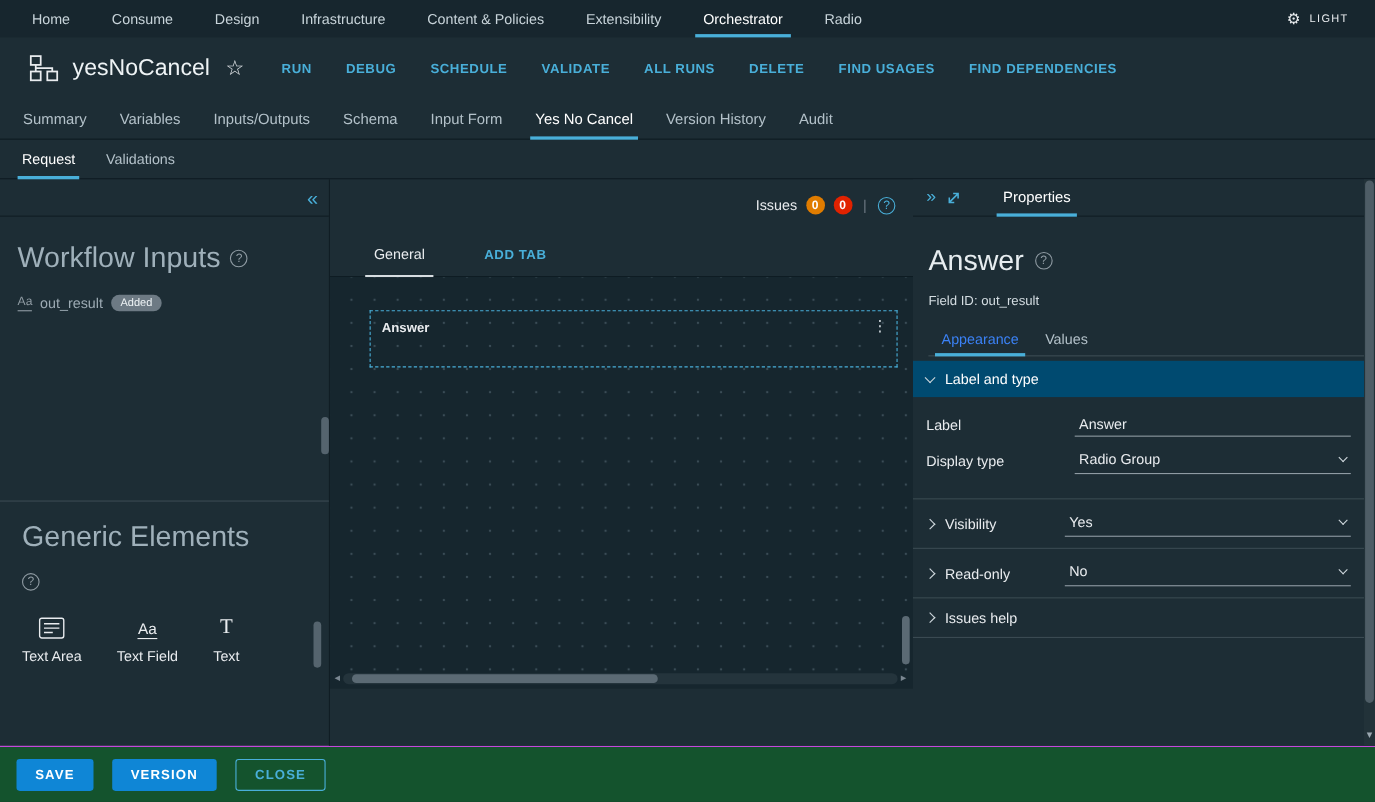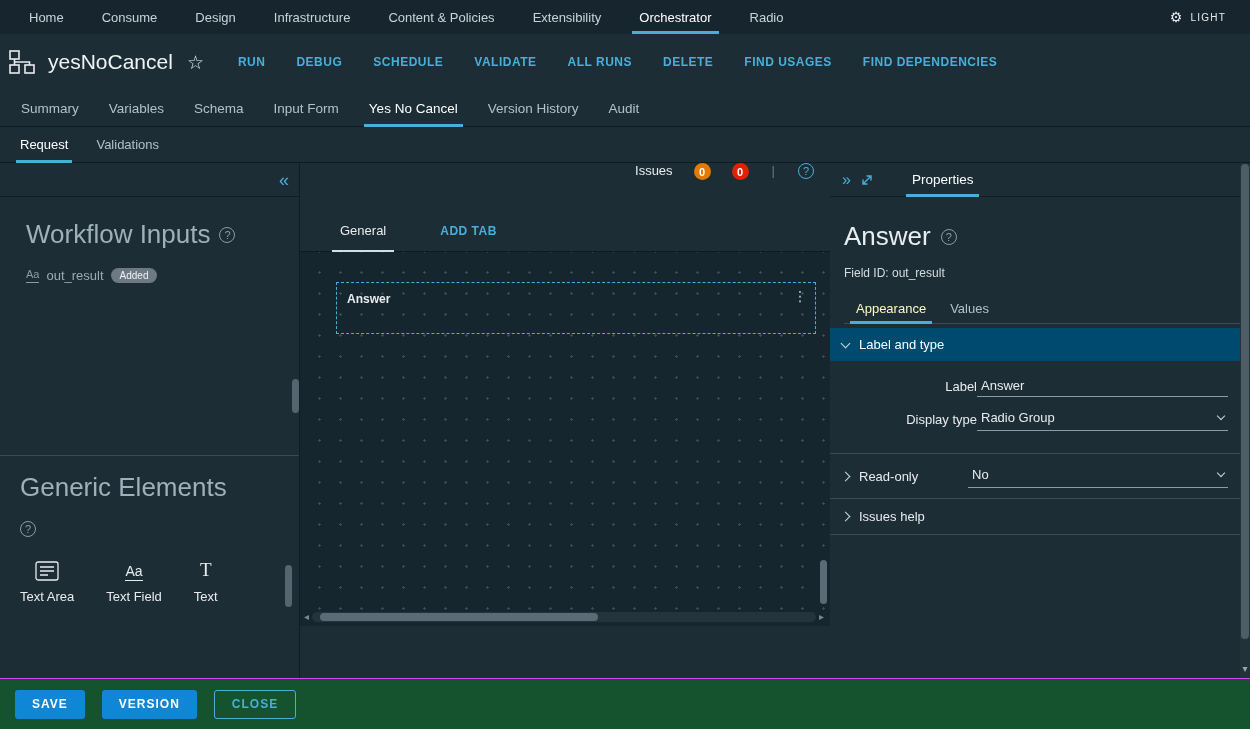--- a/index.html
+++ b/index.html
@@ -10,21 +10,21 @@
     display:flex; flex-direction:column;
   }
   
   .topnav { height:34px; background:#17262e; display:flex; align-items:stretch; padding:0 10px; flex:0 0 auto; }
   .nav-item { padding:0 19px; display:flex; align-items:center; font-size:13px; color:#c8d4da; cursor:pointer; position:relative; white-space:nowrap;justify-content:center; }
   .nav-item.active { color:#fff; }
   .nav-item.active::after { content:""; position:absolute; left:12px; right:12px; bottom:0; height:3px; background:#49afd9; }
   .theme-toggle { margin-left:auto; display:flex; align-items:center; gap:7px; color:#e9ecef; font-size:10px; letter-spacing:1.2px; padding-right:14px; cursor:pointer; }
   .gear { font-size:14px; line-height:1; }
   
-  .wf-header { height:56px; display:flex; align-items:center; padding:0 8px; flex:0 0 auto; }
+  .wf-header { height:56px; display:flex; align-items:center; padding:0 26px; flex:0 0 auto; }
   .wf-icon { margin-right:12px; display:flex; }
   .wf-title { font-size:21px; font-weight:400; color:#eef3f5; }
   .star { font-size:19px; color:#e9ecef; margin:0 8px 0 14px; cursor:pointer; }
   .actions { display:flex; gap:31px; margin-left:26px;align-items:flex-end; }
   .action-link { color:#49afd9; font-size:12px; font-weight:700; letter-spacing:.5px; cursor:pointer; white-space:nowrap; }
   
   .tabs-row { height:37px; display:flex; align-items:stretch; padding:0 6px; border-bottom:1px solid #0e1b22; flex:0 0 auto; }
   .tab { padding:0 15px; display:flex; align-items:center; font-size:13.5px; color:#b3c1c9; cursor:pointer; position:relative; white-space:nowrap; }
   .tab.active { color:#fff; }
   .tab.active::after { content:""; position:absolute; left:10px; right:10px; bottom:-1px; height:3px; background:#49afd9; }
@@ -34,38 +34,38 @@
   .subtab.active { color:#fff; }
   .subtab.active::after { content:""; position:absolute; left:10px; right:10px; bottom:-1px; height:3px; background:#49afd9; }
   
   .content { flex:1 1 auto; display:flex; min-height:0; position:relative; }
   .help-circle { width:16px; height:16px; min-width:16px; border:1px solid #8f9ba3; border-radius:50%; color:#8f9ba3; font-size:11px; display:inline-flex; align-items:center; justify-content:center; cursor:pointer; }
   .help-circle.blue { border-color:#49afd9; color:#49afd9; }
   
   .left-panel { width:300px; flex:0 0 300px; border-right:1px solid #101d24; display:flex; flex-direction:column; position:relative; }
   .lp-header { height:34px; flex:0 0 34px; display:flex; justify-content:flex-end; align-items:center; padding:0 10px; border-bottom:1px solid #101d24; }
   .collapse-glyph { color:#49afd9; font-size:18px; cursor:pointer; line-height:1; }
-  .wf-inputs-section { flex:1 1 auto; padding:22px 26px; overflow:hidden; }
+  .wf-inputs-section { flex:1 1 auto; padding:22px 16px; overflow:hidden; }
   .panel-title { font-size:26px; font-weight:300; color:#9fb0ba; display:flex; align-items:center; gap:9px; }
   .input-item { margin-top:18px; display:flex; align-items:center; gap:7px; font-size:13px; color:#9dabb4; cursor:pointer; }
   .type-glyph { font-size:11px; color:#8f9ba3; border-bottom:1px solid #8f9ba3; line-height:1.2; }
   .added-badge { background:#6d7a84; color:#eef3f5; font-size:10px; border-radius:9px; padding:2px 9px; }
   .lp-splitter { height:1px; background:#3a4a52; flex:0 0 1px; }
   .ge-section { flex:0 0 222px; padding:16px 20px; }
   .ge-help { margin-top:16px; }
   .tiles { margin-top:18px; display:flex; gap:32px; }
   .tile { display:flex; flex-direction:column; align-items:center; gap:8px; cursor:pointer; }
   .tile-icon { height:26px; display:flex; align-items:flex-end; justify-content:center; color:#e9ecef; }
   .tile-label { font-size:13px; color:#e9ecef; }
   .glyph-aa { font-size:14px; border-bottom:1px solid #e9ecef; padding-bottom:1px; }
   .glyph-t { font-size:19px; font-family:"Liberation Serif", serif; }
   .lp-scroll-thumb { position:absolute; width:7px; border-radius:4px; background:#55646e; }
   
   .canvas-panel { width:530px; flex:0 0 530px; display:flex; flex-direction:column; }
-  .canvas-toolbar { height:47px; flex:0 0 47px; display:flex; justify-content:flex-end; gap:21px; padding:0 16px; }
+  .canvas-toolbar { height:47px; flex:0 0 47px; display:flex; align-items:center; justify-content:flex-end; gap:8px; padding:0 16px; }
   .issues-label { font-size:13px; color:#e9ecef; }
   .issue-badge { width:17px; height:17px; border-radius:50%; color:#fff; font-size:11px; font-weight:700; display:flex; align-items:center; justify-content:center; cursor:pointer; }
   .issue-badge.orange { background:#e07c00; }
   .issue-badge.red { background:#e12200; }
   .pipe { color:#6d7884; font-size:13px; margin:0 2px; }
   .canvas-tabs { height:42px; flex:0 0 42px; display:flex; align-items:stretch; padding:0 26px; border-bottom:1px solid #0e1b22; gap:26px; }
   .canvas-tab { display:flex; align-items:center; padding:0 14px; font-size:13px; color:#e9ecef; position:relative; cursor:pointer; }
   .canvas-tab.active::after { content:""; position:absolute; left:6px; right:6px; bottom:-1px; height:2px; background:#d7dde1; }
   .canvas-tab.addtab { color:#49afd9; font-size:12px; font-weight:700; letter-spacing:.5px; }
   .canvas-area { flex:1 1 auto; background:#16262e; position:relative;
@@ -85,31 +85,31 @@
   .rp-header { height:34px; flex:0 0 34px; display:flex; align-items:center; padding:0 12px; border-bottom:1px solid #101d24; }
   .rp-icons { display:flex; align-items:center; gap:9px; color:#49afd9; }
   .expand-glyph { font-size:16px; line-height:1; cursor:pointer; }
   .rp-tab { margin-left:28px; height:100%; display:flex; align-items:center; padding:0 10px; font-size:13.5px; color:#fff; position:relative; cursor:pointer; }
   .rp-tab::after { content:""; position:absolute; left:4px; right:4px; bottom:-1px; height:3px; background:#49afd9; }
   .rp-body { padding:24px 0 0 14px; }
   .rp-title { font-size:26px; font-weight:300; color:#e7edf0; display:flex; align-items:center; gap:10px; }
   .field-id { margin-top:14px; font-size:12px; color:#d4dde2; }
   .rp-tabs { margin-top:14px; height:30px; display:flex; border-bottom:1px solid #3c4c54; margin-right:0; }
   .rp-tabitem { padding:0 12px; display:flex; align-items:center; font-size:13px; color:#b3c1c9; position:relative; cursor:pointer; }
-  .rp-tabitem.active { color:#fef9c3; }
+  .rp-tabitem.active { color:#3b82f6; }
   .rp-tabitem.active::after { content:""; position:absolute; left:6px; right:6px; bottom:-1px; height:3px; background:#49afd9; }
   .section-bar { margin-top:4px; height:33px; background:#004a70; display:flex; align-items:center; gap:10px; padding:0 12px; cursor:pointer; }
   .section-bar-title { font-size:13px; color:#fff; }
   .chev { width:7px; height:7px; border-right:1.6px solid #cfd8dd; border-bottom:1.6px solid #cfd8dd; display:inline-block; }
   .chev.down { transform:rotate(45deg); margin-top:-3px; }
   .chev.right { transform:rotate(-45deg); }
   .chev.small { width:6px; height:6px; }
   .prop-rows { padding:14px 12px 0 12px; }
   .prop-row { display:flex; align-items:center; margin-bottom:10px; }
-  .prop-label { flex:0 0 135px; font-size:13px; color:#e9ecef;text-align:right; }
+  .prop-label { flex:0 0 135px; font-size:13px; color:#e9ecef; }
   .prop-input { flex:1; background:transparent; border:none; border-bottom:1px solid #8f9ba3; color:#e9ecef; font-size:13px; padding:3px 4px; outline:none; font-family:"Liberation Sans", sans-serif; }
   .prop-select { flex:1; border-bottom:1px solid #8f9ba3; display:flex; align-items:center; justify-content:space-between; color:#e9ecef; font-size:13px; padding:3px 4px 5px 4px; cursor:pointer; }
   .collapse-rows { margin-top:12px; }
   .collapse-row { display:flex; align-items:center; padding:10px 12px; border-top:1px solid #3a4a52; cursor:pointer; }
   .collapse-row:last-child { border-bottom:1px solid #3a4a52; }
   .collapse-title { margin-left:10px; flex:0 0 109px; font-size:13px; color:#e9ecef; }
   
   .v-scrollbar { position:absolute; right:0; top:0; bottom:0; width:10px; background:#223239; }
   .v-scroll-thumb { position:absolute; top:1px; left:1px; width:8px; height:475px; background:#4e5d66; border-radius:4px; cursor:grab; }
   .v-scroll-arrow { position:absolute; bottom:4px; left:0; width:10px; text-align:center; color:#9aa7b0; font-size:10px; cursor:pointer; }
@@ -177,20 +177,23 @@
 </header>
 
 <div class="tabs-row">
   <div class="tab">
       <span>Summary</span>
     </div>
   <div class="tab">
       <span>Variables</span>
     </div>
   <div class="tab">
+      <span>Inputs/Outputs</span>
+    </div>
+  <div class="tab">
       <span>Schema</span>
     </div>
   <div class="tab">
       <span>Input Form</span>
     </div>
   <div class="tab active">
       <span>Yes No Cancel</span>
     </div>
   <div class="tab">
       <span>Version History</span>
@@ -337,20 +340,28 @@
         <span class="prop-label">Display type</span>
         <div class="prop-select">
           <span>Radio Group</span>
           <span class="chev down small"></span>
         </div>
       </div>
     </div>
     <div class="collapse-rows">
       <div class="collapse-row">
         <span class="chev right"></span>
+        <span class="collapse-title">Visibility</span>
+        <div class="prop-select">
+          <span>Yes</span>
+          <span class="chev down small"></span>
+        </div>
+      </div>
+      <div class="collapse-row">
+        <span class="chev right"></span>
         <span class="collapse-title">Read-only</span>
         <div class="prop-select">
           <span>No</span>
           <span class="chev down small"></span>
         </div>
       </div>
       <div class="collapse-row">
         <span class="chev right"></span>
         <span class="collapse-title">Issues help</span>
       </div>

